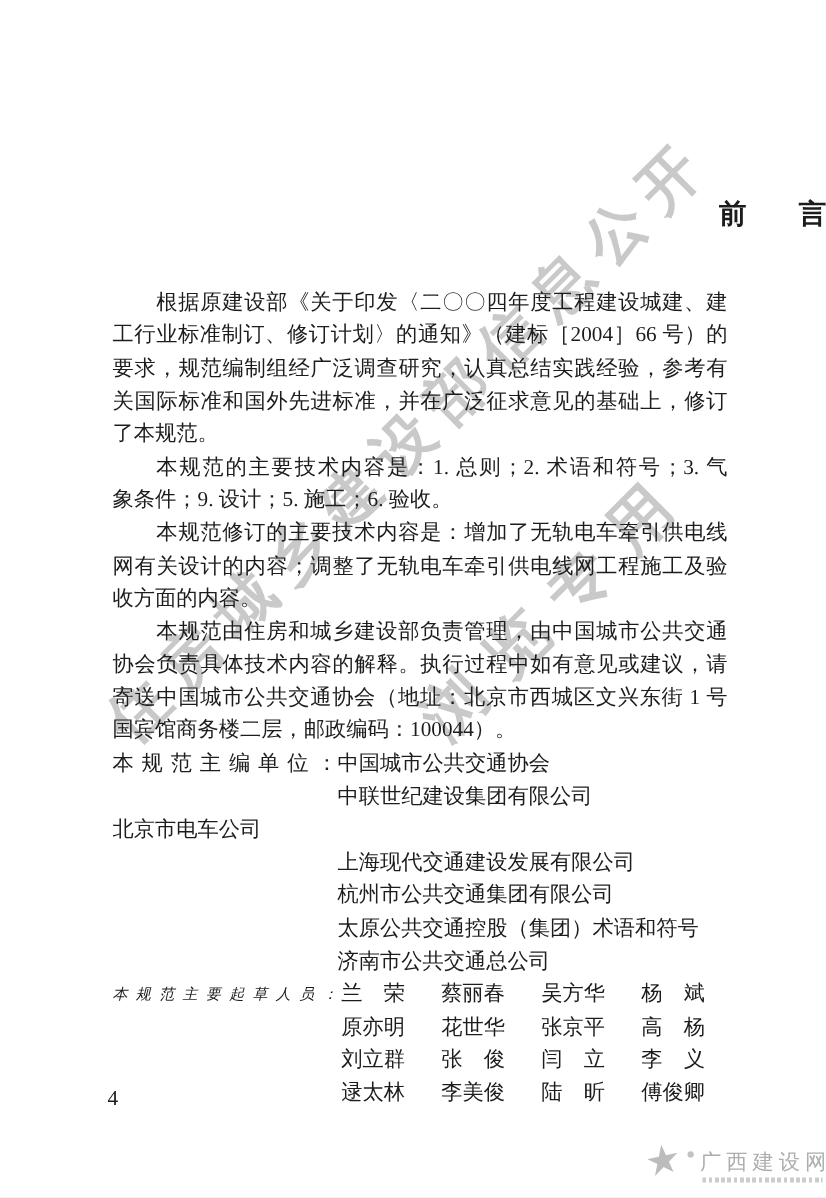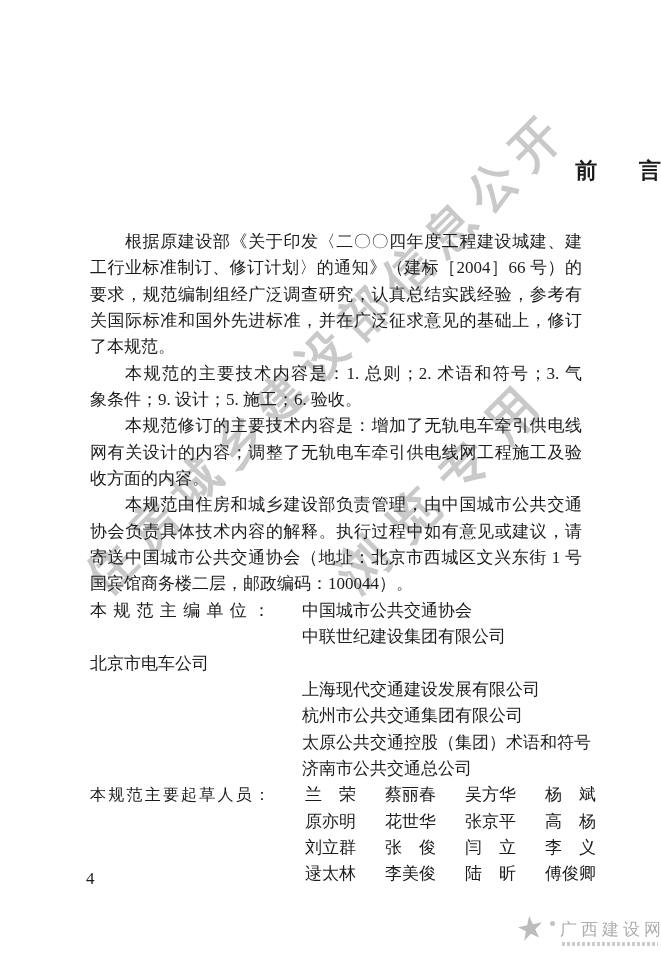--- a/index.html
+++ b/index.html
@@ -42,27 +42,27 @@
   .body{
     position:absolute;left:90px;top:229px;width:492px;
     z-index:2;font-size:17px;
   }
   .line{
     height:26.35px;line-height:26.35px;
     white-space:normal;overflow:visible;
   }
   .jline{text-align:justify;text-align-last:justify;text-justify:inter-character;}
   .indent{text-indent:35px;}
-  .unit-line{display:flex;gap:32px;}
+  .unit-line{display:flex;}
   .unit-label{
     flex:0 0 180px;width:180px;
     text-align:justify;text-align-last:justify;text-justify:inter-character;
     white-space:nowrap;
   }
-  .unit-label.tight{font-size:16px;letter-spacing:0;}
+  .unit-label.tight{font-size:12px;letter-spacing:0;font-style:italic;}
   .unit-content{white-space:nowrap;}
   .name{display:inline-block;width:57px;margin-right:23px;white-space:pre;text-align:center;}
   
   .pagenum{
     position:absolute;left:86px;top:869px;z-index:2;
     font-size:17px;
   }
   
   .footer-logo{
     position:absolute;left:516px;top:910px;width:142px;height:44px;

